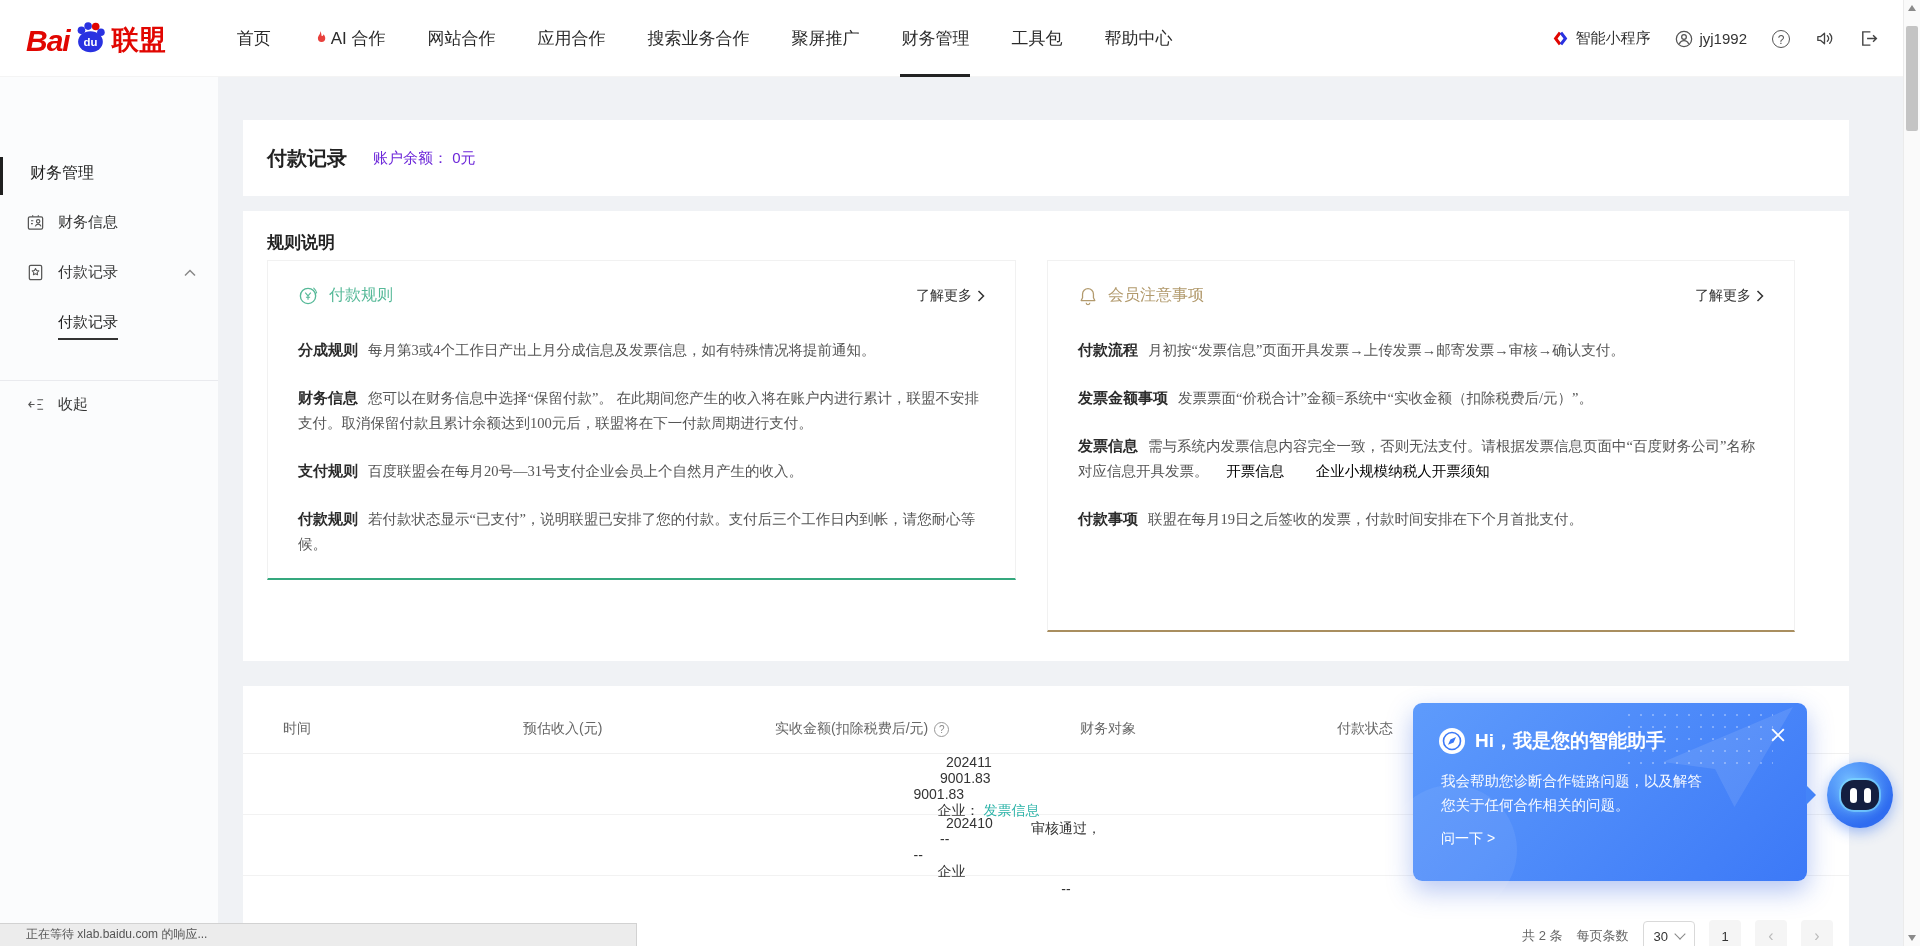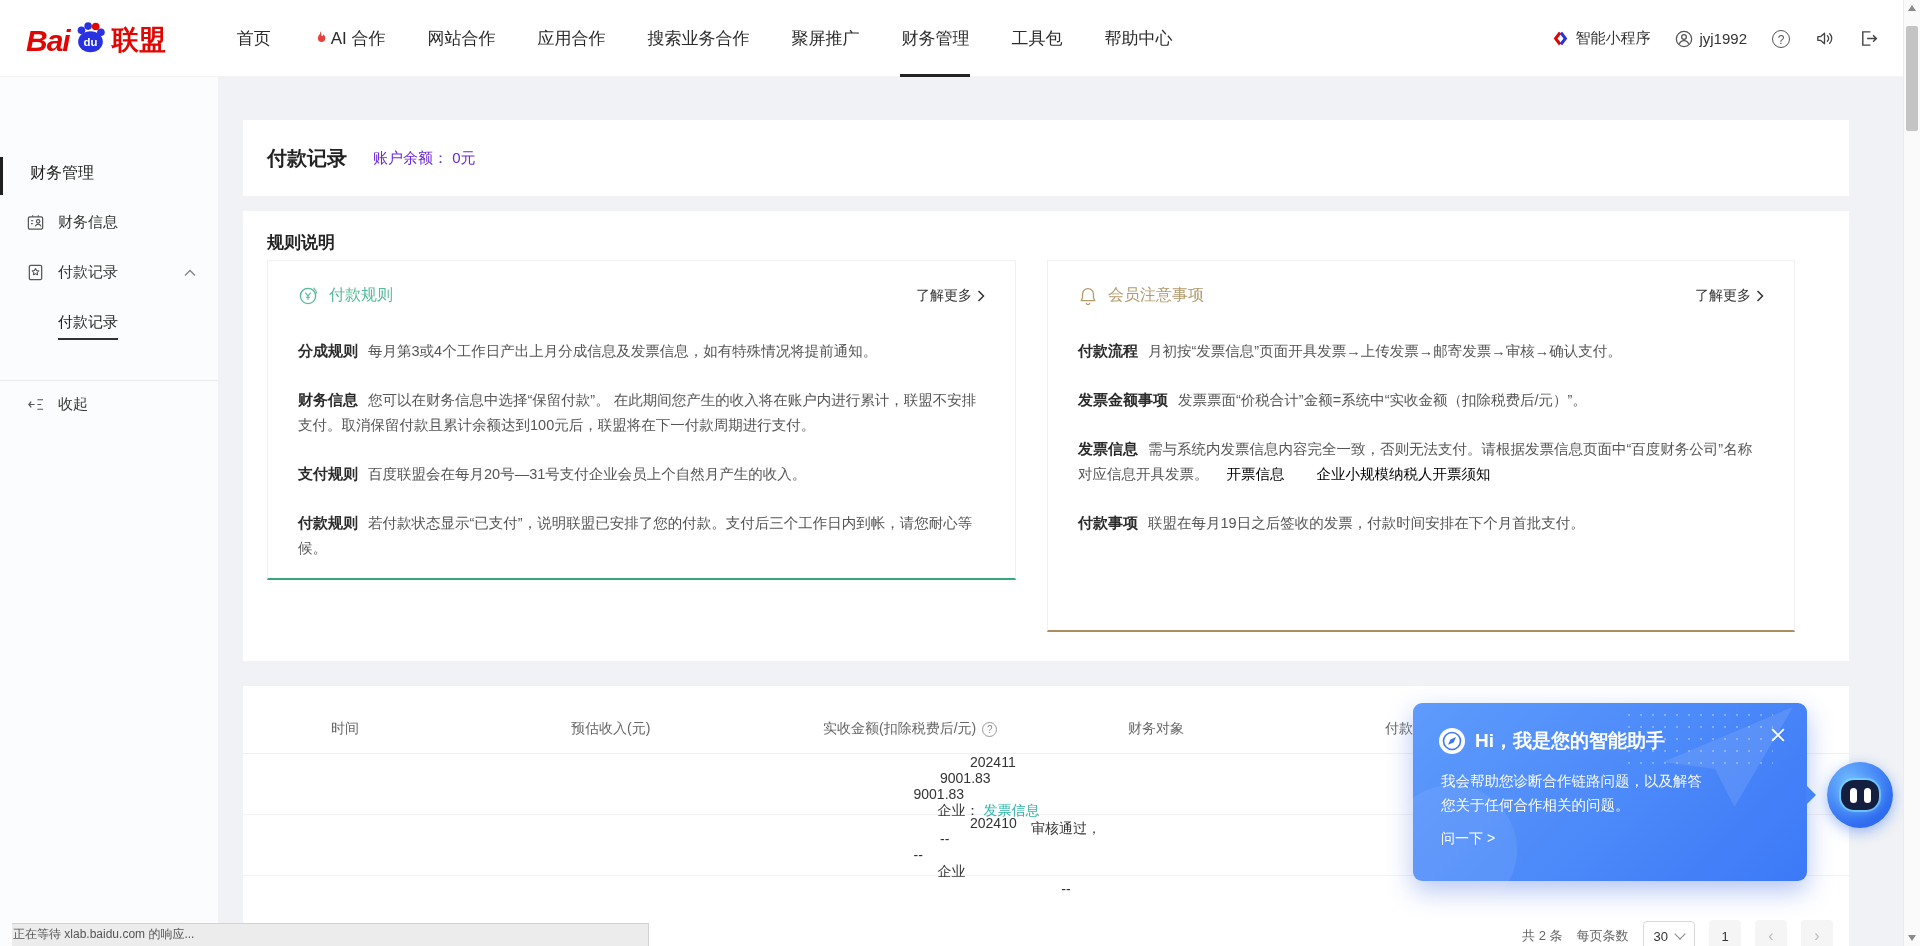--- a/index.html
+++ b/index.html
@@ -38,39 +38,39 @@
   .sb-divider{position:absolute;top:303px;left:0;width:100%;height:1px;background:#e9eaee;}
   .sb-collapse{top:318px;}
   
   .header-card{position:absolute;left:243px;top:120px;width:1606px;height:76px;background:#fff;
     display:flex;align-items:center;padding-left:24px;box-sizing:border-box;}
   .page-title{font-size:20px;font-weight:bold;color:#222;}
   .balance{margin-left:26px;font-size:15px;color:#6d28d9;}
   .balance b{font-weight:normal;}
   .rules-section{position:absolute;left:243px;top:211px;width:1606px;height:450px;background:#fff;box-sizing:border-box;}
   .rules-title{position:absolute;left:24px;top:20px;font-size:17px;font-weight:bold;color:#222;}
-  .rule-card{position:absolute;top:49px;background:#fff;border:1px solid #f1f1f1;box-sizing:border-box;padding:24px 30px;}
+  .rule-card{position:absolute;top:49px;background:#fff;border:1px solid #f1f1f1;box-sizing:border-box;padding:24px 30px;font-family:Liberation Serif, serif;}
   .rule-card.green{left:24px;width:749px;height:320px;border-bottom:2px solid #35a87e;}
   .rule-card.gold{left:804px;width:748px;height:372px;border-bottom:2px solid #a98e5f;}
   .rc-head{display:flex;align-items:center;}
   .rc-head .rc-ic{display:inline-flex;margin-right:10px;}
   .rc-title{font-size:16px;}
   .rule-card.green .rc-title{color:#56b998;}
   .rule-card.gold .rc-title{color:#b29a6d;}
   .rc-more{margin-left:auto;font-size:14px;color:#333;display:flex;align-items:center;gap:5px;cursor:pointer;}
   .rc-body{margin-top:32px;}
   .rc-item{margin:0 0 23px 0;font-size:14.5px;line-height:25px;color:#555;}
   .rc-item b{color:#2b2b2b;font-size:15px;margin-right:10px;}
   .plink{color:#000000;cursor:pointer;margin-left:14px;}
   .plink.second{margin-left:28px;}
   
   .table-section{position:absolute;left:243px;top:686px;width:1606px;height:260px;background:#fff;box-sizing:border-box;}
   .t-head{display:flex;align-items:center;padding:34px 0 15px 40px;border-bottom:1px solid #f0f0f0;font-size:14px;color:#666;}
   .t-row{display:flex;align-items:center;height:60px;padding-left:40px;border-bottom:1px solid #f2f2f2;font-size:14px;color:#333;flex-direction:column;}
-  .c1{width:240px;margin-left:48px;}.c2{width:252px;}.c3{width:305px;display:flex;align-items:center;gap:6px;}
+  .c1{width:240px;}.c2{width:252px;}.c3{width:305px;display:flex;align-items:center;gap:6px;}
   .c4{width:257px;}.c5{flex:1;}
   .tlink{color:#2bb3a8;cursor:pointer;}
   .info-ic{width:15px;height:15px;border:1px solid #999;border-radius:50%;font-size:10px;line-height:14px;text-align:center;color:#888;box-sizing:border-box;cursor:pointer;}
   .info-ic::before{content:"?";}
   
   .pagination{position:absolute;top:233px;right:16px;height:34px;display:flex;align-items:center;gap:14px;font-size:13px;color:#666;}
   .pg-select{display:flex;align-items:center;gap:8px;border:1px solid #d9d9d9;border-radius:4px;background:#fff;padding:7px 10px;color:#333;cursor:pointer;}
   .caret{width:7px;height:7px;border-right:1.5px solid #888;border-bottom:1.5px solid #888;transform:rotate(45deg);margin-top:-4px;}
   .pg-btn{width:32px;height:32px;border-radius:4px;background:#f5f5f5;display:flex;align-items:center;justify-content:center;color:#333;cursor:pointer;}
   .pg-arrow{color:#bbb;font-size:16px;}
@@ -94,23 +94,23 @@
     box-shadow:0 4px 14px rgba(47,108,240,.45);display:flex;align-items:center;justify-content:center;}
   .fab .face{width:38px;height:30px;border-radius:13px;background:#141f40;box-shadow:0 0 0 2px rgba(130,225,255,.55),0 0 8px rgba(130,225,255,.6);
     display:flex;align-items:center;justify-content:center;gap:7px;}
   .fab .eye{width:7px;height:15px;border-radius:3.5px;background:#fff;}
   
   .scrollbar{position:absolute;right:0;top:0;width:17px;height:946px;background:#fafafa;border-left:1px solid #ebebeb;z-index:30;box-sizing:border-box;}
   .sb-up{position:absolute;top:5px;left:4px;width:0;height:0;border-left:4px solid transparent;border-right:4px solid transparent;border-bottom:6px solid #8a8a8a;cursor:pointer;}
   .sb-thumb{position:absolute;top:26px;left:2px;width:12px;height:105px;background:#c4c4c4;border-radius:2px;cursor:pointer;}
   .sb-down{position:absolute;bottom:5px;left:4px;width:0;height:0;border-left:4px solid transparent;border-right:4px solid transparent;border-top:6px solid #8a8a8a;cursor:pointer;}
   
-  .statusbar{position:absolute;left:12px;bottom:0;width:637px;height:23px;background:#ececec;
+  .statusbar{position:absolute;left:0;bottom:0;width:637px;height:23px;background:#ececec;
     border:1px solid #d2d2d2;border-left:none;border-bottom:none;box-sizing:border-box;
-    font-size:12px;color:#555;line-height:21px;padding-left:1px;z-index:40;}
+    font-size:12px;color:#555;line-height:21px;padding-left:26px;z-index:40;}
   svg{display:block;}
 </style>
 </head>
 <body>
 
 <header class="topnav">
   <div class="logo">
     <span class="logo-bai">Bai</span>
     <span style="margin:0 1px 2px 1px;">
       <svg width="38" height="38" viewBox="0 0 40 40">

